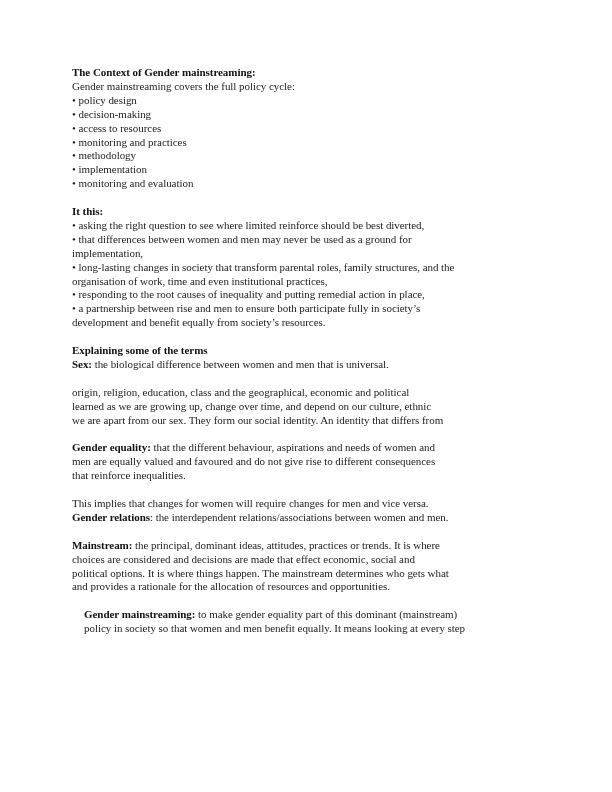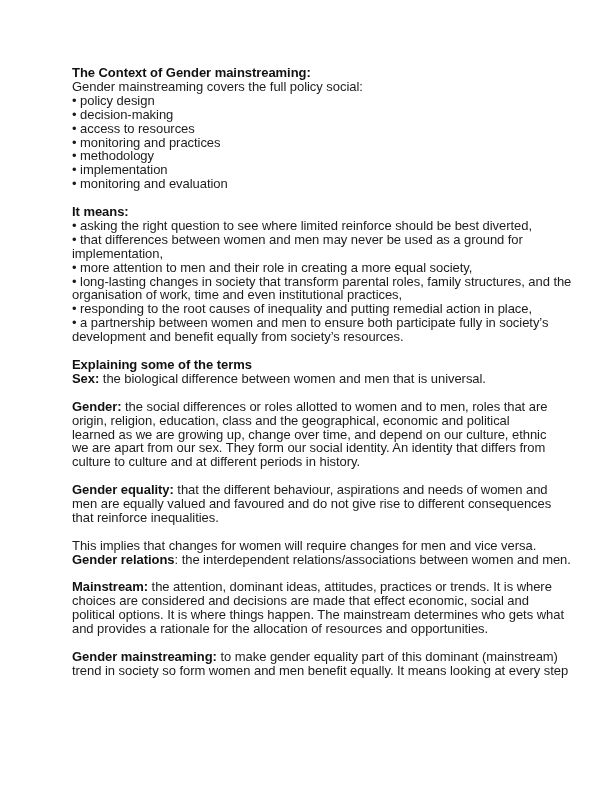--- a/index.html
+++ b/index.html
@@ -11,86 +11,83 @@
     width: 612px;
     height: 792px;
     position: relative;
     overflow: hidden;
   }
   .page {
     position: absolute;
     top: 66px;
     left: 72px;
     width: 470px;
-    font-family: Liberation Sans, sans-serif;
-    font-size: 13px;
+    font-family: Liberation Serif, serif;
+    font-size: 11px;
     line-height: 13.9px;
     letter-spacing: -0.05px;
     color: #1c1c1c;
   }
   .block {
     margin: 0 0 13.9px 0;
   }
-  .block:last-child { margin-bottom: 0; }
+  .block:last-child { margin-bottom: 0; margin-left: 12px; }
   .line {
     white-space: nowrap;
     min-height: 13.9px;
   }
   .b { font-weight: bold; color: #111111; }
 </style>
 </head>
 <body>
 
 <div class="page" style="color: rgb(28, 28, 28);">
     <div class="block">
       <div class="line"><span class="b">The Context of Gender mainstreaming:</span></div>
-      <div class="line"><span>Gender mainstreaming covers the full policy social:</span></div>
+      <div class="line"><span>Gender mainstreaming covers the full policy cycle:</span></div>
       <div class="line"><span>• policy design</span></div>
       <div class="line"><span>• decision-making</span></div>
       <div class="line"><span>• access to resources</span></div>
       <div class="line"><span>• monitoring and practices</span></div>
       <div class="line"><span>• methodology</span></div>
       <div class="line"><span>• implementation</span></div>
       <div class="line"><span>• monitoring and evaluation</span></div>
     </div>
     <div class="block">
-      <div class="line"><span class="b">It means:</span></div>
+      <div class="line"><span class="b">It this:</span></div>
       <div class="line"><span>• asking the right question to see where limited reinforce should be best diverted,</span></div>
       <div class="line"><span>• that differences between women and men may never be used as a ground for</span></div>
       <div class="line"><span>implementation,</span></div>
-      <div class="line"><span>• more attention to men and their role in creating a more equal society,</span></div>
       <div class="line"><span>• long-lasting changes in society that transform parental roles, family structures, and the</span></div>
       <div class="line"><span>organisation of work, time and even institutional practices,</span></div>
       <div class="line"><span>• responding to the root causes of inequality and putting remedial action in place,</span></div>
-      <div class="line"><span>• a partnership between women and men to ensure both participate fully in society’s</span></div>
+      <div class="line"><span>• a partnership between rise and men to ensure both participate fully in society’s</span></div>
       <div class="line"><span>development and benefit equally from society’s resources.</span></div>
     </div>
     <div class="block">
       <div class="line"><span class="b">Explaining some of the terms</span></div>
       <div class="line"><span class="b">Sex:</span><span> the biological difference between women and men that is universal.</span></div>
     </div>
     <div class="block">
-      <div class="line"><span class="b">Gender:</span><span> the social differences or roles allotted to women and to men, roles that are</span></div>
       <div class="line"><span>origin, religion, education, class and the geographical, economic and political</span></div>
       <div class="line"><span>learned as we are growing up, change over time, and depend on our culture, ethnic</span></div>
       <div class="line"><span>we are apart from our sex. They form our social identity. An identity that differs from</span></div>
-      <div class="line"><span>culture to culture and at different periods in history.</span></div>
     </div>
     <div class="block">
       <div class="line"><span class="b">Gender equality:</span><span> that the different behaviour, aspirations and needs of women and</span></div>
       <div class="line"><span>men are equally valued and favoured and do not give rise to different consequences</span></div>
       <div class="line"><span>that reinforce inequalities.</span></div>
     </div>
     <div class="block">
       <div class="line"><span>This implies that changes for women will require changes for men and vice versa.</span></div>
       <div class="line"><span class="b">Gender relations</span><span>: the interdependent relations/associations between women and men.</span></div>
     </div>
     <div class="block">
-      <div class="line"><span class="b">Mainstream:</span><span> the attention, dominant ideas, attitudes, practices or trends. It is where</span></div>
+      <div class="line"><span class="b">Mainstream:</span><span> the principal, dominant ideas, attitudes, practices or trends. It is where</span></div>
       <div class="line"><span>choices are considered and decisions are made that effect economic, social and</span></div>
       <div class="line"><span>political options. It is where things happen. The mainstream determines who gets what</span></div>
       <div class="line"><span>and provides a rationale for the allocation of resources and opportunities.</span></div>
     </div>
     <div class="block">
       <div class="line"><span class="b">Gender mainstreaming:</span><span> to make gender equality part of this dominant (mainstream)</span></div>
-      <div class="line"><span>trend in society so form women and men benefit equally. It means looking at every step</span></div>
+      <div class="line"><span>policy in society so that women and men benefit equally. It means looking at every step</span></div>
     </div>
   </div>
 
 </body></html>

